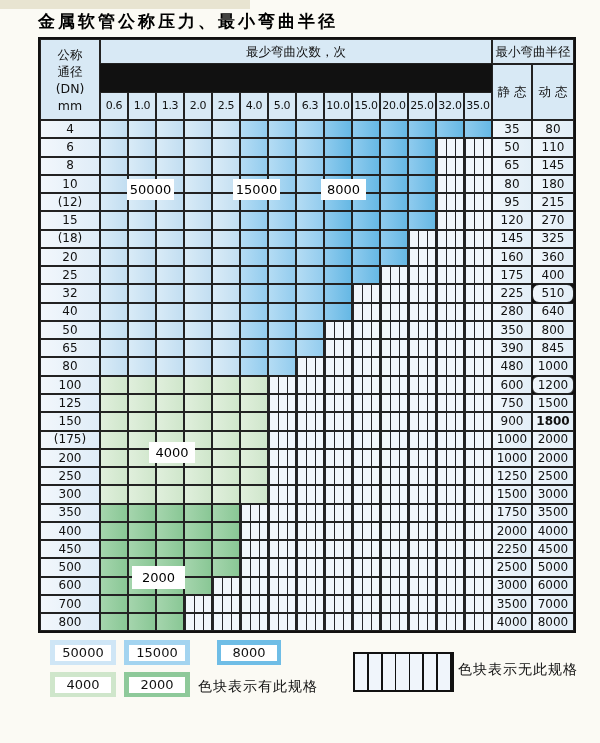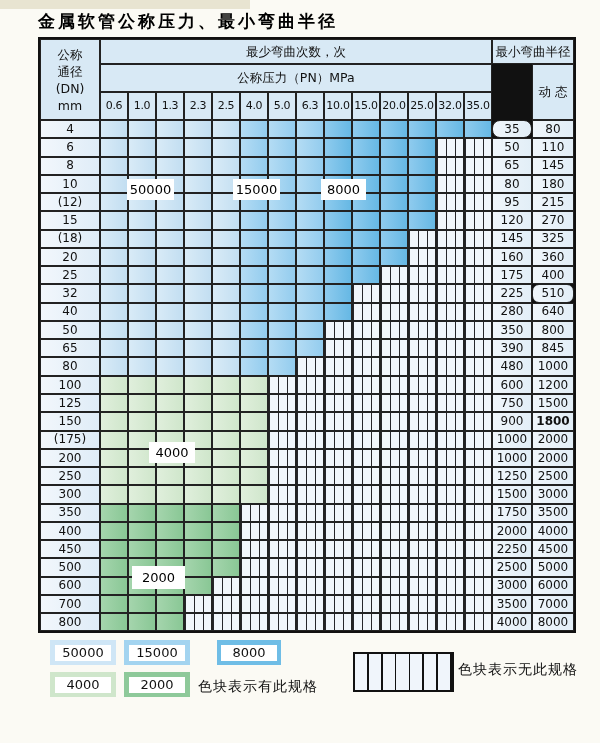--- a/index.html
+++ b/index.html
@@ -79,26 +79,26 @@
   <h1 class="title">金属软管公称压力、最小弯曲半径</h1>
 
   <div class="table-wrap">
     <div class="grid">
         <div class="cell head corner" style="grid-area: 1 / 1 / 4 / 2;">公称
 通径
 (DN)
 mm</div>
         <div class="cell head" style="grid-area: 1 / 2 / 2 / 16;">最少弯曲次数，次</div>
         <div class="cell head" style="grid-area: 1 / 16 / 2 / 18;">最小弯曲半径</div>
-        <div class="cell head" style="grid-area: 2 / 2 / 3 / 16;">公称压力（PN）MPa</div>
+        <div class="cell head" style="grid-area: 2 / 16 / 4 / 17;">静 态</div>
         <div class="cell head" style="grid-area: 2 / 17 / 4 / 18;">动 态</div>
         <div class="cell head pcol" style="grid-area: 3 / 2 / 4 / 3;">0.6</div>
         <div class="cell head pcol" style="grid-area: 3 / 3 / 4 / 4;">1.0</div>
         <div class="cell head pcol" style="grid-area: 3 / 4 / 4 / 5;">1.3</div>
-        <div class="cell head pcol" style="grid-area: 3 / 5 / 4 / 6;">2.3</div>
+        <div class="cell head pcol" style="grid-area: 3 / 5 / 4 / 6;">2.0</div>
         <div class="cell head pcol" style="grid-area: 3 / 6 / 4 / 7;">2.5</div>
         <div class="cell head pcol" style="grid-area: 3 / 7 / 4 / 8;">4.0</div>
         <div class="cell head pcol" style="grid-area: 3 / 8 / 4 / 9;">5.0</div>
         <div class="cell head pcol" style="grid-area: 3 / 9 / 4 / 10;">6.3</div>
         <div class="cell head pcol" style="grid-area: 3 / 10 / 4 / 11;">10.0</div>
         <div class="cell head pcol" style="grid-area: 3 / 11 / 4 / 12;">15.0</div>
         <div class="cell head pcol" style="grid-area: 3 / 12 / 4 / 13;">20.0</div>
         <div class="cell head pcol" style="grid-area: 3 / 13 / 4 / 14;">25.0</div>
         <div class="cell head pcol" style="grid-area: 3 / 14 / 4 / 15;">32.0</div>
         <div class="cell head pcol" style="grid-area: 3 / 15 / 4 / 16;">35.0</div>
@@ -110,21 +110,21 @@
         <div class="cell c-lb" style="grid-area: 4 / 6 / 5 / 7;"></div>
         <div class="cell c-mb" style="grid-area: 4 / 7 / 5 / 8;"></div>
         <div class="cell c-mb" style="grid-area: 4 / 8 / 5 / 9;"></div>
         <div class="cell c-mb" style="grid-area: 4 / 9 / 5 / 10;"></div>
         <div class="cell c-db" style="grid-area: 4 / 10 / 5 / 11;"></div>
         <div class="cell c-db" style="grid-area: 4 / 11 / 5 / 12;"></div>
         <div class="cell c-db" style="grid-area: 4 / 12 / 5 / 13;"></div>
         <div class="cell c-db" style="grid-area: 4 / 13 / 5 / 14;"></div>
         <div class="cell c-db" style="grid-area: 4 / 14 / 5 / 15;"></div>
         <div class="cell c-db" style="grid-area: 4 / 15 / 5 / 16;"></div>
-        <div class="cell valcol" style="grid-area: 4 / 16 / 5 / 17; border-radius: 8px;">35</div>
+        <div class="cell valcol" style="grid-area: 4 / 16 / 5 / 17;">35</div>
         <div class="cell valcol" style="grid-area: 4 / 17 / 5 / 18;">80</div>
         <div class="cell labelcol" style="grid-area: 5 / 1 / 6 / 2;">6</div>
         <div class="cell c-lb" style="grid-area: 5 / 2 / 6 / 3;"></div>
         <div class="cell c-lb" style="grid-area: 5 / 3 / 6 / 4;"></div>
         <div class="cell c-lb" style="grid-area: 5 / 4 / 6 / 5;"></div>
         <div class="cell c-lb" style="grid-area: 5 / 5 / 6 / 6;"></div>
         <div class="cell c-lb" style="grid-area: 5 / 6 / 6 / 7;"></div>
         <div class="cell c-mb" style="grid-area: 5 / 7 / 6 / 8;"></div>
         <div class="cell c-mb" style="grid-area: 5 / 8 / 6 / 9;"></div>
         <div class="cell c-mb" style="grid-area: 5 / 9 / 6 / 10;"></div>
@@ -349,21 +349,21 @@
         <div class="cell c-lg" style="grid-area: 18 / 7 / 19 / 8;"></div>
         <div class="cell c-hatch" style="grid-area: 18 / 8 / 19 / 9;"></div>
         <div class="cell c-hatch" style="grid-area: 18 / 9 / 19 / 10;"></div>
         <div class="cell c-hatch" style="grid-area: 18 / 10 / 19 / 11;"></div>
         <div class="cell c-hatch" style="grid-area: 18 / 11 / 19 / 12;"></div>
         <div class="cell c-hatch" style="grid-area: 18 / 12 / 19 / 13;"></div>
         <div class="cell c-hatch" style="grid-area: 18 / 13 / 19 / 14;"></div>
         <div class="cell c-hatch" style="grid-area: 18 / 14 / 19 / 15;"></div>
         <div class="cell c-hatch" style="grid-area: 18 / 15 / 19 / 16;"></div>
         <div class="cell valcol" style="grid-area: 18 / 16 / 19 / 17;">600</div>
-        <div class="cell valcol" style="grid-area: 18 / 17 / 19 / 18;">1200</div>
+        <div class="cell valcol" style="grid-area: 18 / 17 / 19 / 18; border-radius: 6px;">1200</div>
         <div class="cell labelcol" style="grid-area: 19 / 1 / 20 / 2;">125</div>
         <div class="cell c-lg" style="grid-area: 19 / 2 / 20 / 3;"></div>
         <div class="cell c-lg" style="grid-area: 19 / 3 / 20 / 4;"></div>
         <div class="cell c-lg" style="grid-area: 19 / 4 / 20 / 5;"></div>
         <div class="cell c-lg" style="grid-area: 19 / 5 / 20 / 6;"></div>
         <div class="cell c-lg" style="grid-area: 19 / 6 / 20 / 7;"></div>
         <div class="cell c-lg" style="grid-area: 19 / 7 / 20 / 8;"></div>
         <div class="cell c-hatch" style="grid-area: 19 / 8 / 20 / 9;"></div>
         <div class="cell c-hatch" style="grid-area: 19 / 9 / 20 / 10;"></div>
         <div class="cell c-hatch" style="grid-area: 19 / 10 / 20 / 11;"></div>

